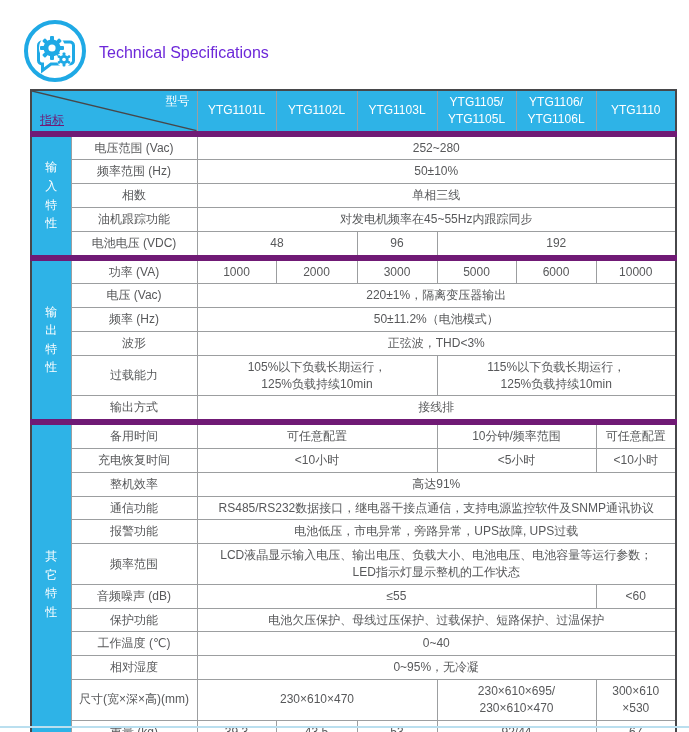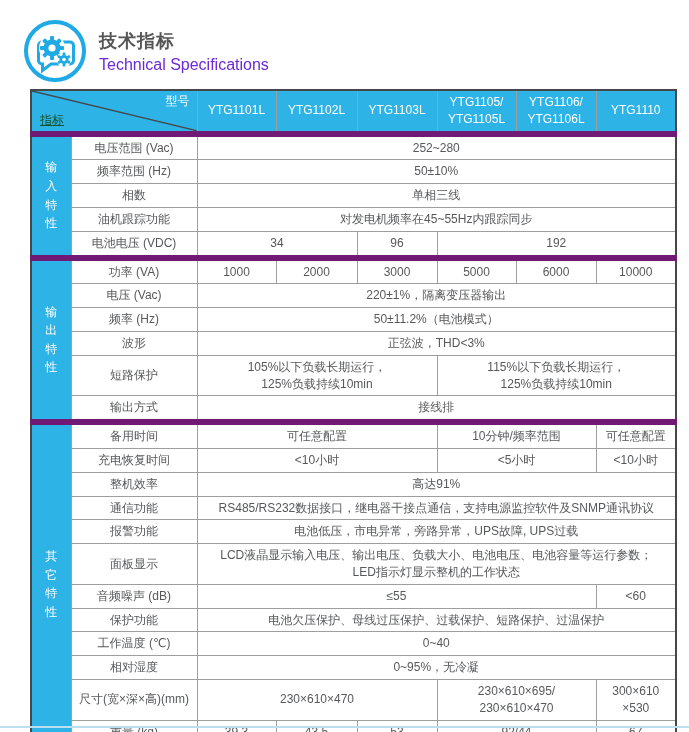--- a/index.html
+++ b/index.html
@@ -27,21 +27,21 @@
   td.model {
     background:#2eb3e7; color:#ffffff; border:2px solid #47474a;
     height:34px; line-height:1.25; font-size:12px; padding:2px 0;
   }
   td.corner {
     background:#2eb3e7; border:2px solid #47474a; position:relative;
     height:34px; padding:0;
   }
   td.corner svg.diag { position:absolute; left:0; top:0; width:100%; height:100%; }
   .corner-model { position:absolute; top:2px; right:7px; color:#fff; font-size:12px; }
-  .corner-index { position:absolute; bottom:2px; left:8px; color:#14532d; font-size:12px;text-decoration:underline; }
+  .corner-index { position:absolute; bottom:2px; left:8px; color:#701a75; font-size:12px;text-decoration:underline; }
   td.sec {
     background:#2eb3e7; color:#ffffff; border:2px solid #47474a;
     width:40px; padding:0; font-size:12px;
   }
   td.sec .vtext { width:14px; margin:0 auto; line-height:1.55; text-align:center; }
   tr.sec-start td { border-top:6px solid #701a75; }
   td.label { padding:3px 1px; }
   .bottom-line { position:absolute; left:0; right:0; top:726px; height:2px; background:#badfef; }
 </style>
 </head>
@@ -102,21 +102,20 @@
             </g>
           <g transform="rotate(300)">
               <rect x="-1.4" y="-7" width="2.8" height="3" rx="0.8"></rect>
             </g>
           <circle r="4.6"></circle>
           <circle r="1.8" fill="#ffffff"></circle>
         </g>
       </svg>
     </div>
     <div class="titles">
-      <div class="title-cn">技术指标</div>
       <div class="title-en">Technical Specifications</div>
     </div>
   </div>
 
   <table class="spec" id="spec-table">
       <colgroup>
         <col style="width: 40px;">
         <col style="width: 126px;">
         <col style="width: 79px;">
         <col style="width: 81px;">
@@ -157,21 +156,21 @@
         <tr>
           <td class="label">相数</td>
           <td class="val" colspan="6">单相三线</td>
         </tr>
         <tr>
           <td class="label">油机跟踪功能</td>
           <td class="val" colspan="6">对发电机频率在45~55Hz内跟踪同步</td>
         </tr>
         <tr>
           <td class="label">电池电压 (VDC)</td>
-          <td class="val" colspan="2">34</td>
+          <td class="val" colspan="2">48</td>
           <td class="val" colspan="1">96</td>
           <td class="val" colspan="3">192</td>
         </tr>
         <tr class="sec-start">
           <td class="sec" rowspan="6">
             <div class="vtext">输<br>出<br>特<br>性</div>
           </td>
           <td class="label">功率 (VA)</td>
           <td class="val" colspan="1">1000</td>
           <td class="val" colspan="1">2000</td>
@@ -186,21 +185,21 @@
         </tr>
         <tr>
           <td class="label">频率 (Hz)</td>
           <td class="val" colspan="6">50±11.2%（电池模式）</td>
         </tr>
         <tr>
           <td class="label">波形</td>
           <td class="val" colspan="6">正弦波，THD&lt;3%</td>
         </tr>
         <tr>
-          <td class="label">短路保护</td>
+          <td class="label">过载能力</td>
           <td class="val" colspan="3">105%以下负载长期运行，<br>125%负载持续10min</td>
           <td class="val" colspan="3">115%以下负载长期运行，<br>125%负载持续10min</td>
         </tr>
         <tr>
           <td class="label">输出方式</td>
           <td class="val" colspan="6">接线排</td>
         </tr>
         <tr class="sec-start">
           <td class="sec" rowspan="12">
             <div class="vtext">其<br>它<br>特<br>性</div>
@@ -222,21 +221,21 @@
         </tr>
         <tr>
           <td class="label">通信功能</td>
           <td class="val" colspan="6">RS485/RS232数据接口，继电器干接点通信，支持电源监控软件及SNMP通讯协议</td>
         </tr>
         <tr>
           <td class="label">报警功能</td>
           <td class="val" colspan="6">电池低压，市电异常，旁路异常，UPS故障, UPS过载</td>
         </tr>
         <tr>
-          <td class="label">面板显示</td>
+          <td class="label">频率范围</td>
           <td class="val" colspan="6">LCD液晶显示输入电压、输出电压、负载大小、电池电压、电池容量等运行参数；<br>LED指示灯显示整机的工作状态</td>
         </tr>
         <tr>
           <td class="label">音频噪声 (dB)</td>
           <td class="val" colspan="5">≤55</td>
           <td class="val" colspan="1">&lt;60</td>
         </tr>
         <tr>
           <td class="label">保护功能</td>
           <td class="val" colspan="6">电池欠压保护、母线过压保护、过载保护、短路保护、过温保护</td>

